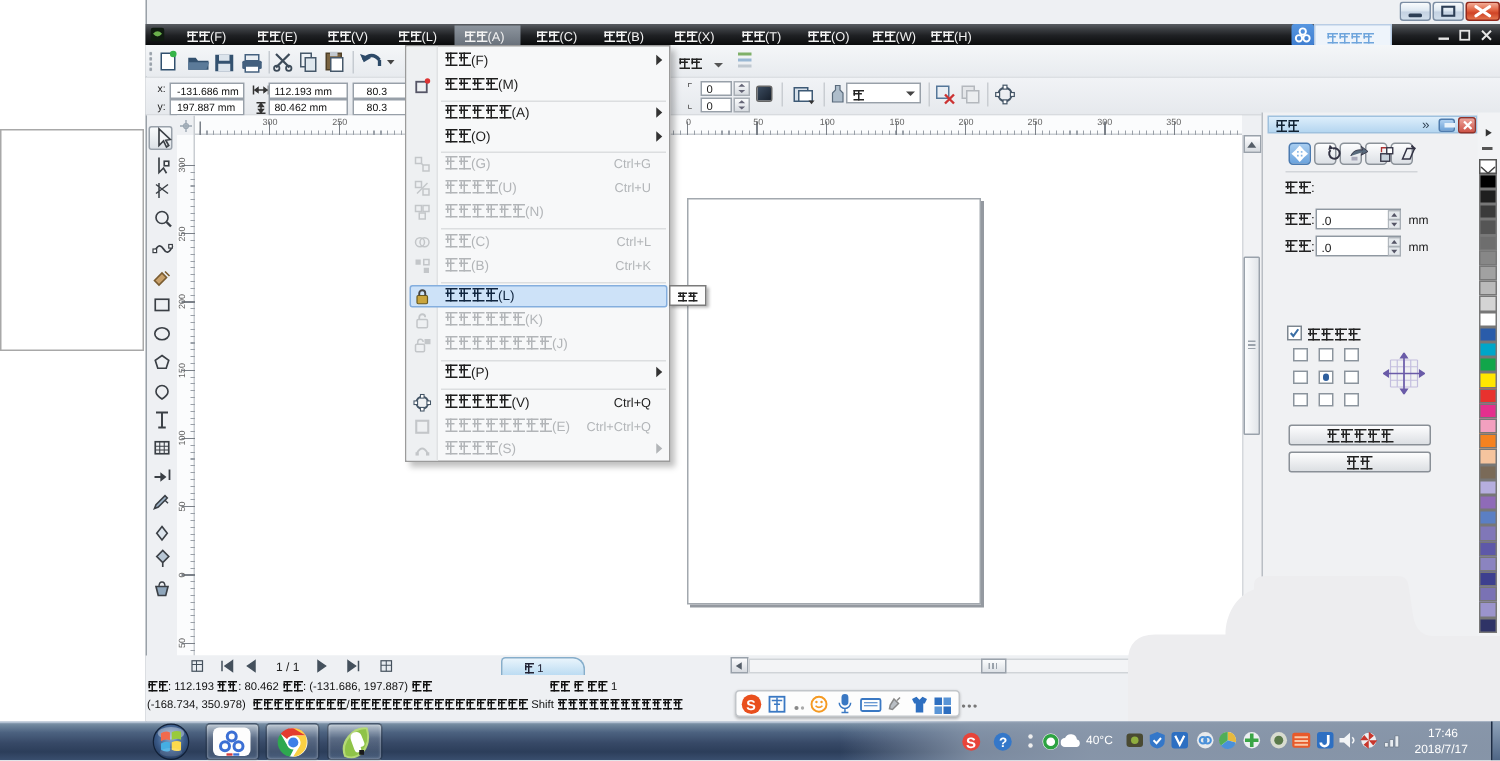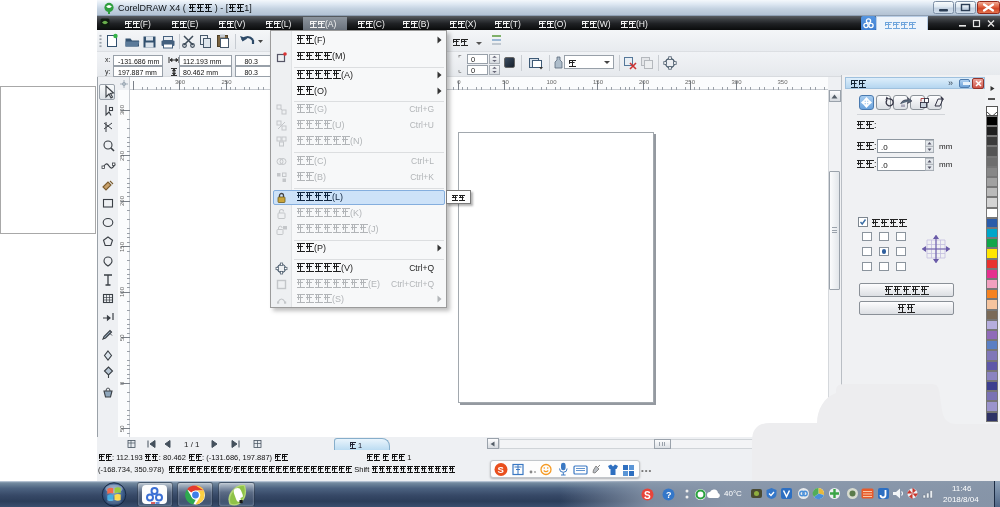--- a/index.html
+++ b/index.html
@@ -12,29 +12,20 @@
  background-size:100% 1px,80% 1px,100% 1px,1px 100%,1px 55%;
  background-position:0 0,10% 45%,0 100%,55% 0,15% 25%;
  background-repeat:no-repeat}
 i.g{width:8px;height:8.5px;margin:0 .5px}
 i.g8{width:7px;height:7.5px;margin:0 .5px}
 i.g7{width:6px;height:6.5px;margin:0 .5px}
 </style></head><body>
 <div id="root">
 <div class="a" style="left:0;top:86px;width:96px;height:148px;background:#fff;border:1px solid #a8a8a8"></div>
 <div class="a" style="left:97px;top:0;width:903px;height:481px;background:#eef0f3;border-left:1px solid #9aa1a8"></div>
-<div class="a" style="left:97px;top:0;width:903px;height:16px;
-background:linear-gradient(180deg,#f4f8fc 0%,#dce6f1 30%,#c3d1e0 60%,#b3c2d4 100%);border-bottom:1px solid #8fa0b4">
-<svg class="a" style="left:6px;top:2px" width="12" height="12" viewBox="0 0 12 12">
-<circle cx="6" cy="5.4" r="4.6" fill="#2f9e3f"></circle>
-        <path d="M3.2 4.5 Q6 1.5 8.8 4.5 Q6 7.5 3.2 4.5" fill="#fff"></path>
-        <rect x="5" y="9" width="2" height="3" fill="#2f9e3f"></rect>
-      </svg>
-<span class="a" style="left:21px;top:2.5px;font-size:9px;color:#101418">CorelDRAW X4 ( <i class="g8"></i><i class="g8"></i><i class="g8"></i> ) - [<i class="g8"></i><i class="g8"></i>1]</span>
-</div>
 <svg class="a" style="left:933px;top:1px" width="67" height="13" viewBox="0 0 67 13">
 <rect x="0.5" y="0.5" width="20" height="12" rx="2" fill="url(#wb)" stroke="#7c8ea4"></rect>
 <rect x="22.5" y="0.5" width="20" height="12" rx="2" fill="url(#wb)" stroke="#7c8ea4"></rect>
 <rect x="44.5" y="0.5" width="22" height="12" rx="2" fill="url(#wc)" stroke="#93291c"></rect>
 <defs>
         <linearGradient id="wb" x1="0" y1="0" x2="0" y2="1">
           <stop offset="0" stop-color="#fbfdfe"></stop>
           <stop offset=".45" stop-color="#dfe9f2"></stop>
           <stop offset=".55" stop-color="#c4d2e2"></stop>
           <stop offset="1" stop-color="#d2dfec"></stop>
@@ -642,15 +633,15 @@
       <path d="M2 5 h3 l4 -3.5 v10 l-4 -3.5 h-3 z" fill="#f2f4f6"></path>
       <path d="M10.5 4.5 q2 2 0 4" stroke="#f2f4f6" fill="none" stroke-width="1.1"></path>
     </svg>
 <svg class="a" style="left:906px;top:487px" width="13" height="13" viewBox="0 0 13 13">
       <circle cx="6.5" cy="6.5" r="5" fill="#fff" opacity="0.85"></circle>
       <path d="M6.5 6.5 L6.5 0.8 L10 3.5 Z M6.5 6.5 L12.2 6.5 L9.5 10 Z M6.5 6.5 L6.5 12.2 L3 9.5 Z M6.5 6.5 L0.8 6.5 L3.5 3 Z" fill="#c8372d"></path>
     </svg>
 <svg class="a" style="left:922px;top:487px" width="13" height="13" viewBox="0 0 13 13">
       <path d="M1 11 h2.5 v-3 h-2.5 z M4.5 11 h2.5 v-5 h-2.5 z M8 11 h2.5 v-7.5 h-2.5 z" fill="#e8ecf0" stroke="#6a7686" stroke-width="0.5"></path>
     </svg>
-<span class="a" style="left:952px;top:484px;font-size:8px;color:#fff">11:46</span>
-<span class="a" style="left:943px;top:494.5px;font-size:8px;color:#fff">2018/8/04</span>
+<span class="a" style="left:952px;top:484px;font-size:8px;color:#fff">17:46</span>
+<span class="a" style="left:943px;top:494.5px;font-size:8px;color:#fff">2018/7/17</span>
 <div class="a" style="left:994px;top:481px;width:6px;height:26px;background:linear-gradient(180deg,#8fa3ba,#4e6585);border-left:1px solid #1c2c44"></div>
 </div>
 </body></html>

